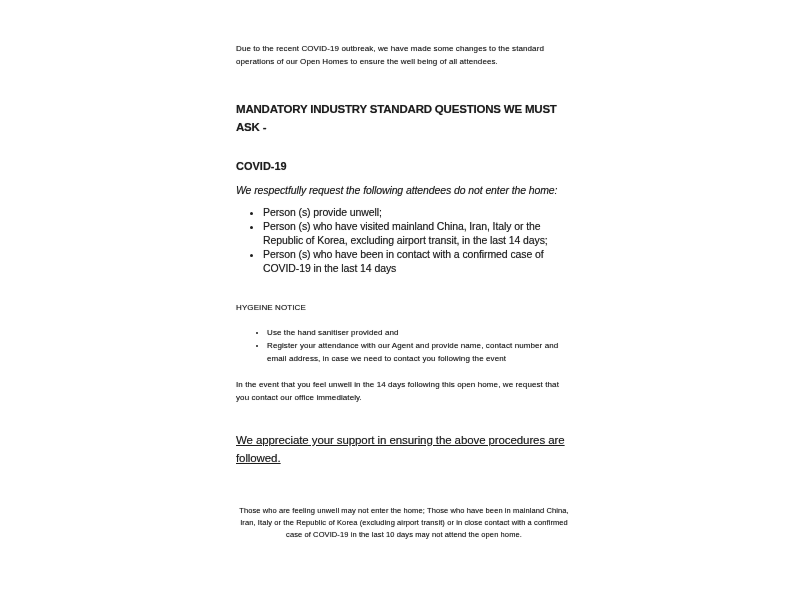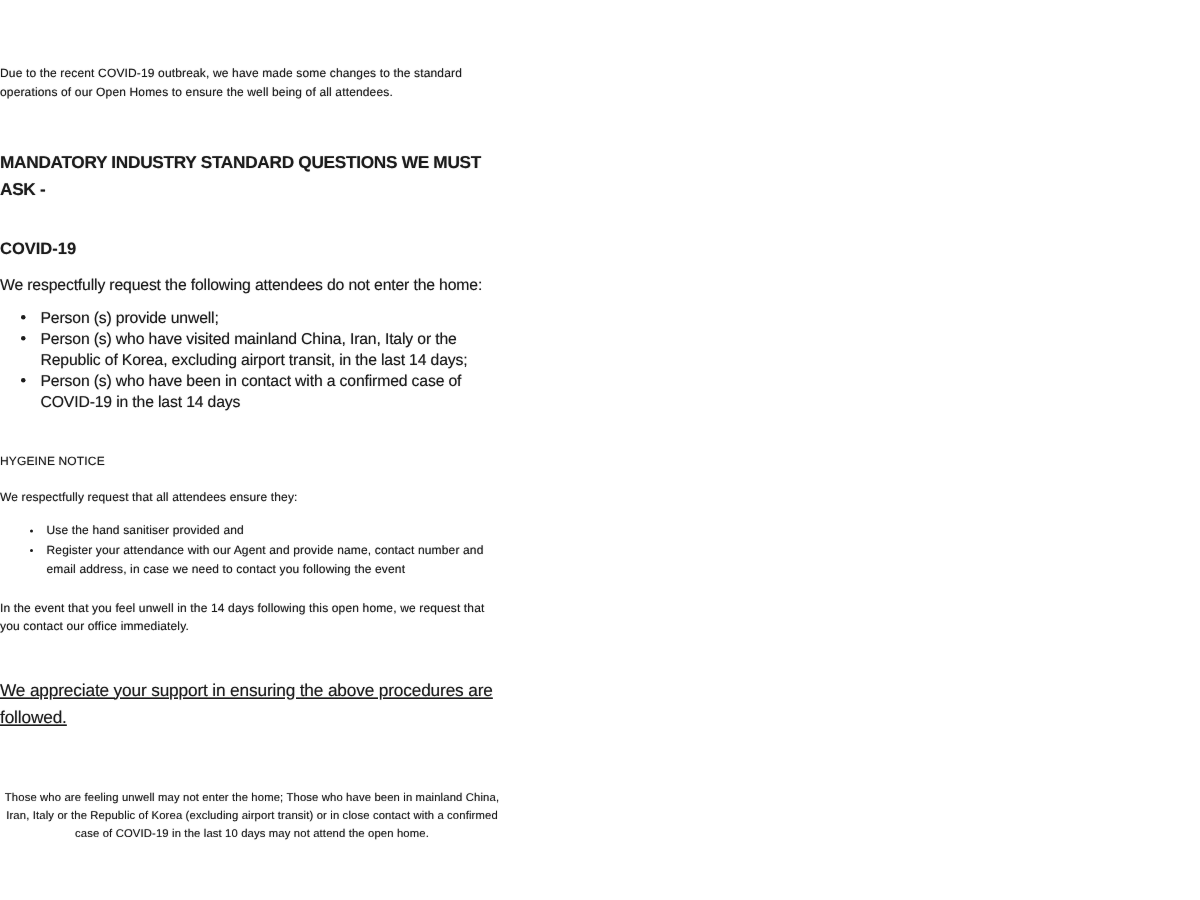--- a/index.html
+++ b/index.html
@@ -7,20 +7,21 @@
     width: 800px; height: 600px;
     background: #ffffff;
     overflow: hidden;
   }
   body {
     font-family: "Liberation Sans", "DejaVu Sans", sans-serif;
     color: #1d1d1d;
   }
   .page {
     width: 336px;
+    margin-left: 236px;
     padding-top: 42px;
     
     text-shadow: 0 0 0.7px rgba(45,45,45,0.55);
   }
   .intro {
     font-size: 8px;
     line-height: 13px;
     letter-spacing: 0.1px;
     margin-bottom: 32px;
   }
@@ -33,20 +34,21 @@
   }
   .h-covid {
     font-size: 11px;
     font-weight: bold;
     margin-bottom: 11px;
   }
   .body-lg {
     font-size: 10.5px;
     line-height: 14px;
     letter-spacing: -0.1px;
+    font-style: italic;
   }
   .request { margin-bottom: 8px; }
   .covid-list {
     list-style: disc;
     margin: 0 0 28px 0;
     padding-left: 27px;
   }
   .covid-list li {
     font-size: 10.5px;
     line-height: 14px;
@@ -106,21 +108,20 @@
   <p class="body-lg request">We respectfully request the following attendees do not enter the home:</p>
 
   <ul class="covid-list">
     <li>Person (s) provide unwell;</li>
     <li>Person (s) who have visited mainland China, Iran, Italy or the Republic of Korea, excluding airport transit, in the last 14 days;</li>
     <li>Person (s) who have been in contact with a confirmed case of COVID-19 in the last 14 days</li>
   </ul>
 
   <h3 class="h-hygiene">HYGEINE NOTICE</h3>
 
-  <p class="small small-request">We respectfully request that all attendees ensure they:</p>
 
   <ul class="small-list">
     <li>Use the hand sanitiser provided and</li>
     <li>Register your attendance with our Agent and provide name, contact number and email address, in case we need to contact you following the event</li>
   </ul>
 
   <p class="small followup">In the event that you feel unwell in the 14 days following this open home, we request that you contact our office immediately.</p>
 
   <p class="closing">We appreciate your support in ensuring the above procedures are followed.</p>
 

